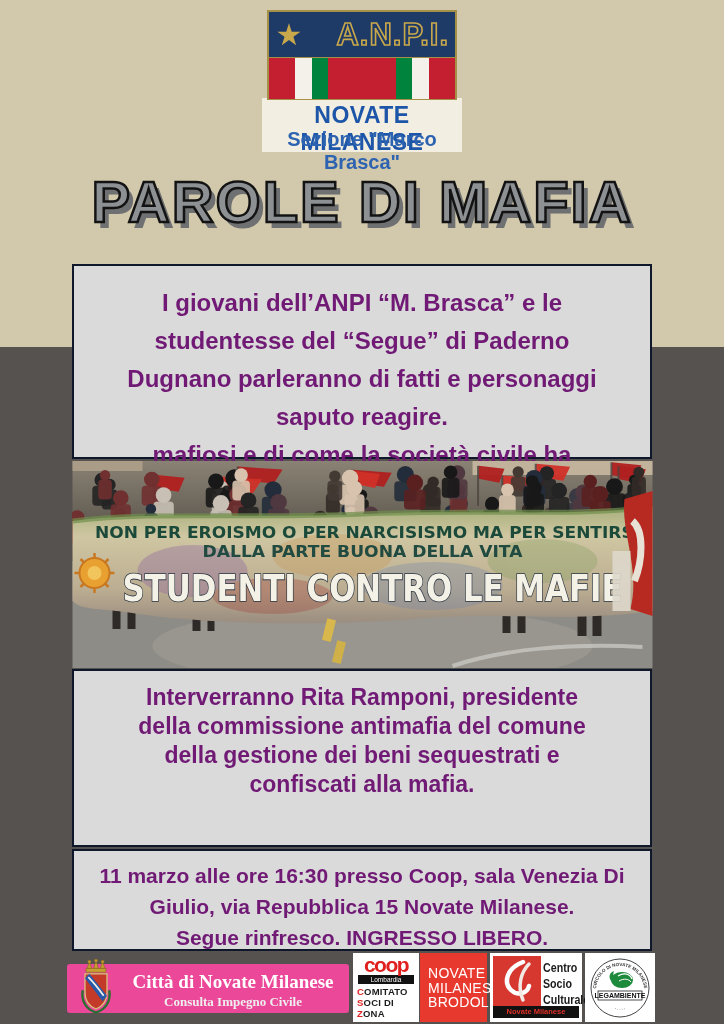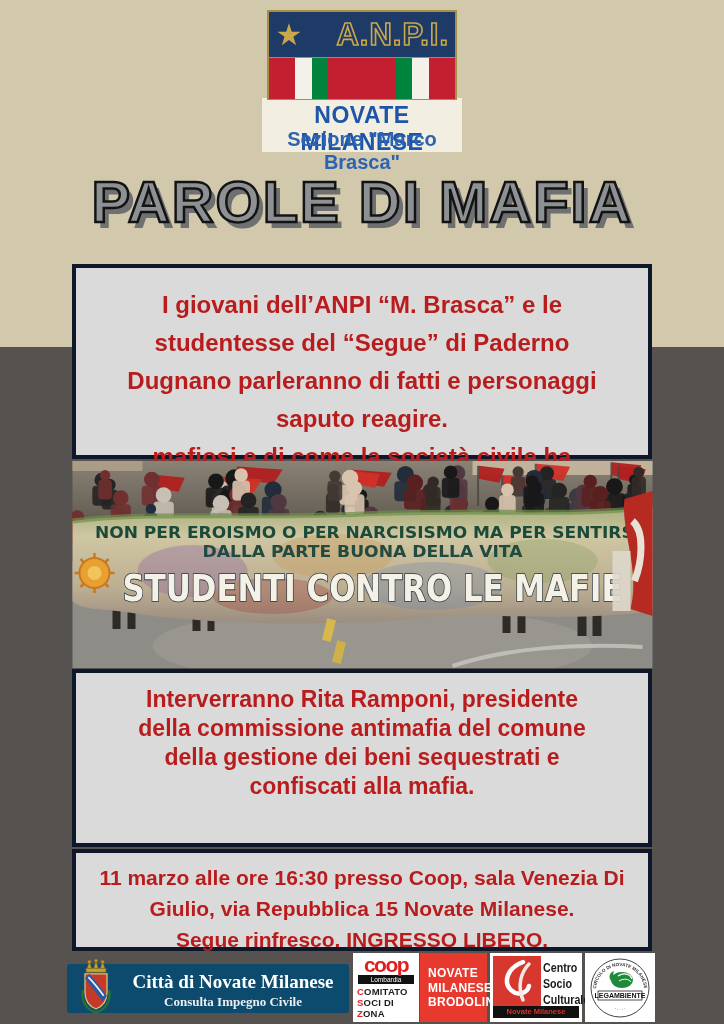--- a/index.html
+++ b/index.html
@@ -24,50 +24,50 @@
         font-weight:bold;font-size:20px;color:#2d63b0;}
 
   
   .title{position:absolute;left:0;top:168px;width:724px;text-align:center;
          font-weight:800;font-size:58px;letter-spacing:2px;color:#8e9194;
          -webkit-text-stroke:2.5px #131313;
          text-shadow:5px 6px 0 rgba(99,102,106,0.9);}
 
   
   .gbox{position:absolute;left:72px;width:580px;background:#dadada;
-        border:4px solid #0f172a;box-sizing:border-box;color:#b91c1c;
+        border:2px solid #0f172a;box-sizing:border-box;color:#701a75;
         font-weight:bold;text-align:center;}
   .box-intro{top:264px;height:195px;padding-top:18px;font-size:24px;line-height:38px;}
   .box-speakers{top:669px;height:178px;padding-top:12px;font-size:23px;line-height:29px;}
   .box-event{top:849px;height:102px;padding-top:9px;font-size:21px;line-height:31px;}
   .tline{white-space:nowrap;}
 
   
   .photo{position:absolute;left:72px;top:461px;width:581px;height:207px;display:block;}
 
   
   .comune-box{position:absolute;left:67px;top:964px;width:282px;height:49px;
-              background:#0c4a6e;border-radius:3px;}
+              background:#ec4899;border-radius:3px;}
   .crest{position:absolute;left:7px;top:-5px;width:44px;height:56px;}
   .comune-title{position:absolute;left:52px;top:7px;width:228px;text-align:center;
                 font-family:"Liberation Serif",serif;font-weight:bold;font-size:19px;color:#fff;}
   .comune-sub{position:absolute;left:52px;top:30px;width:228px;text-align:center;
               font-family:"Liberation Serif",serif;font-weight:bold;font-size:13px;color:#eee;}
 
   .fcard{position:absolute;top:953px;height:69px;box-sizing:border-box;}
   .coop-card{left:353px;width:66px;background:#fff;padding:2px 4px;}
   .coop-brand{font-weight:bold;font-size:21px;letter-spacing:-1.5px;color:#e0201f;
               line-height:20px;text-align:center;}
   .coop-region{background:#111;color:#fff;font-size:6.5px;text-align:center;
                line-height:9px;height:9px;margin:0 1px 2px 1px;}
   .coop-line{font-weight:900;font-size:9.5px;line-height:11px;color:#1c1c1c;letter-spacing:.2px;}
   .coop-line::first-letter{color:#e0201f;}
 
   .brodolini-card{left:420px;width:67px;background:#e8392e;padding:13px 0 0 8px;}
-  .brod-line{color:#fff;font-weight:700;font-size:12px;line-height:14.5px;letter-spacing:.3px;}
+  .brod-line{color:#fff;font-weight:400;font-size:14px;line-height:14.5px;letter-spacing:.3px;}
 
   .csc-card{left:490px;width:92px;background:#fff;}
   .csc-red{position:absolute;left:3px;top:3px;width:48px;height:50px;background:#d6372e;}
   .csc-line{position:absolute;left:53px;font-weight:700;font-size:13px;color:#1a1a1a;
             transform:scaleX(.82);transform-origin:left;white-space:nowrap;}
   .csc-bar{position:absolute;left:3px;right:3px;bottom:4px;height:12px;background:#111;
            color:#e03028;font-weight:bold;font-size:7.5px;text-align:center;line-height:12px;}
 
   .lega-card{left:585px;width:70px;background:#fff;display:flex;align-items:center;justify-content:center;}
   .lega-svg{width:64px;height:64px;}

